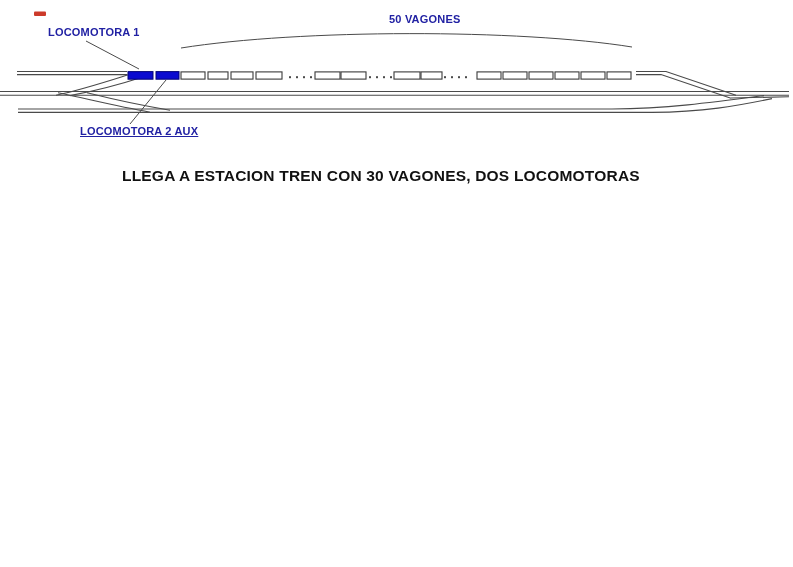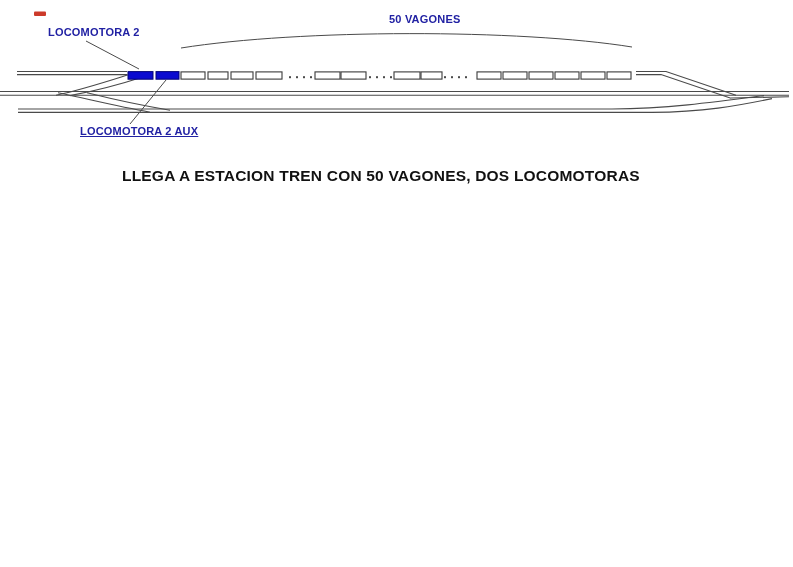--- a/index.html
+++ b/index.html
@@ -85,17 +85,17 @@
         <rect x="376" y="76.2" width="2" height="2" class="dot"></rect>
         <rect x="383" y="76.2" width="2" height="2" class="dot"></rect>
         <rect x="390" y="76.2" width="2" height="2" class="dot"></rect>
         <rect x="444" y="76.2" width="2" height="2" class="dot"></rect>
         <rect x="451" y="76.2" width="2" height="2" class="dot"></rect>
         <rect x="458" y="76.2" width="2" height="2" class="dot"></rect>
         <rect x="465" y="76.2" width="2" height="2" class="dot"></rect>
       </g>
   </svg>
 
-  <div class="lbl lbl-loco1">LOCOMOTORA 2</div>
+  <div class="lbl lbl-loco1">LOCOMOTORA 1</div>
   <div class="lbl lbl-vagones">50 VAGONES</div>
   <div class="lbl lbl-loco2">LOCOMOTORA 2 AUX</div>
-  <div class="caption">LLEGA A ESTACION TREN CON 50 VAGONES, DOS LOCOMOTORAS</div>
+  <div class="caption">LLEGA A ESTACION TREN CON 30 VAGONES, DOS LOCOMOTORAS</div>
 </div>
 
 </body></html>

